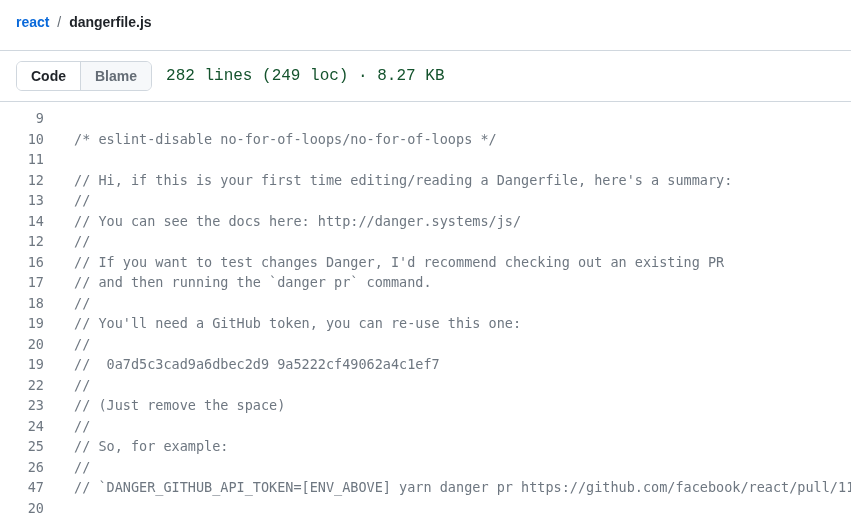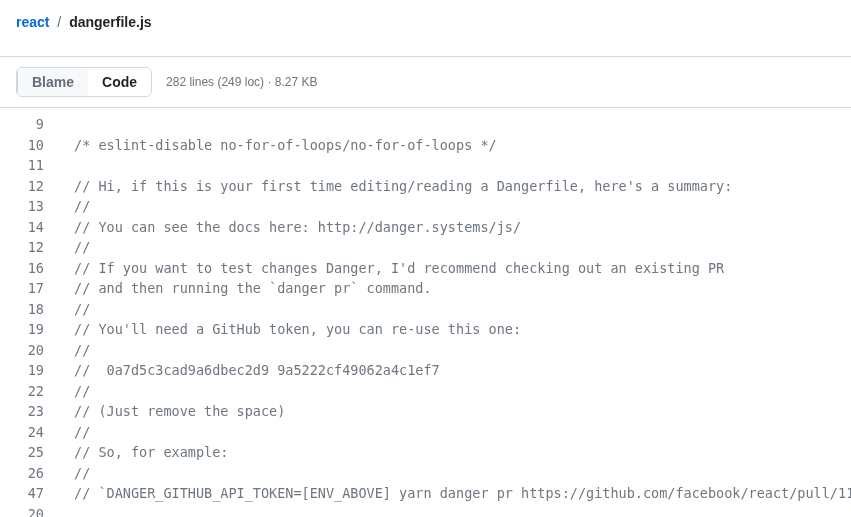--- a/index.html
+++ b/index.html
@@ -2,21 +2,21 @@
 <html><head>
   <meta charset="utf-8">
   <style>
     * { margin: 0; padding: 0; box-sizing: border-box; }
     body {
       font-family: -apple-system, BlinkMacSystemFont, "Segoe UI", Helvetica, Arial, sans-serif;
       background: #ffffff;
       color: #1f2328;
     }
     .breadcrumb {
-      padding: 14px 16px 26px 16px;
+      padding: 14px 16px 20px 16px;
       font-size: 14px;
       font-weight: 600;
       border-bottom: 1px solid #d0d7de;
     }
     .breadcrumb a {
       color: #0969da;
       text-decoration: none;
     }
     .breadcrumb .sep {
       color: #656d76;
@@ -50,23 +50,23 @@
     }
     .tab.active {
       background: #ffffff;
       color: #1f2328;
     }
     .tab:not(.active) {
       background: #f6f8fa;
       border-left: 1px solid #d0d7de;
     }
     .file-info {
-      font-family: Liberation Sans, sans-serif;
-      font-size: 12px;
-      color: #737373;
+      font-family: Liberation Mono, monospace;
+      font-size: 16px;
+      color: #14532d;
     }
     .code-view {
       display: flex;
       font-family: ui-monospace, SFMono-Regular, "SF Mono", Menlo, Consolas, monospace;
       font-size: 13.5px;
       line-height: 20.5px;
     }
     .line-numbers {
       text-align: right;
       padding: 6px 10px 6px 0;
@@ -94,22 +94,22 @@
 <body>
 
 <div class="breadcrumb">
   <a href="#">react</a>
   <span class="sep">/</span>
   <span class="filename">dangerfile.js</span>
 </div>
 
 <div class="toolbar">
   <div class="tab-group">
+    <button class="tab active">Code</button>
     <button class="tab">Blame</button>
-    <button class="tab active">Code</button>
   </div>
   <span class="file-info">282 lines (249 loc) · 8.27 KB</span>
 </div>
 
 <div class="code-view">
   <div class="line-numbers" id="line-nums">
       <div>9</div>
       <div>10</div>
       <div>11</div>
       <div>12</div>

